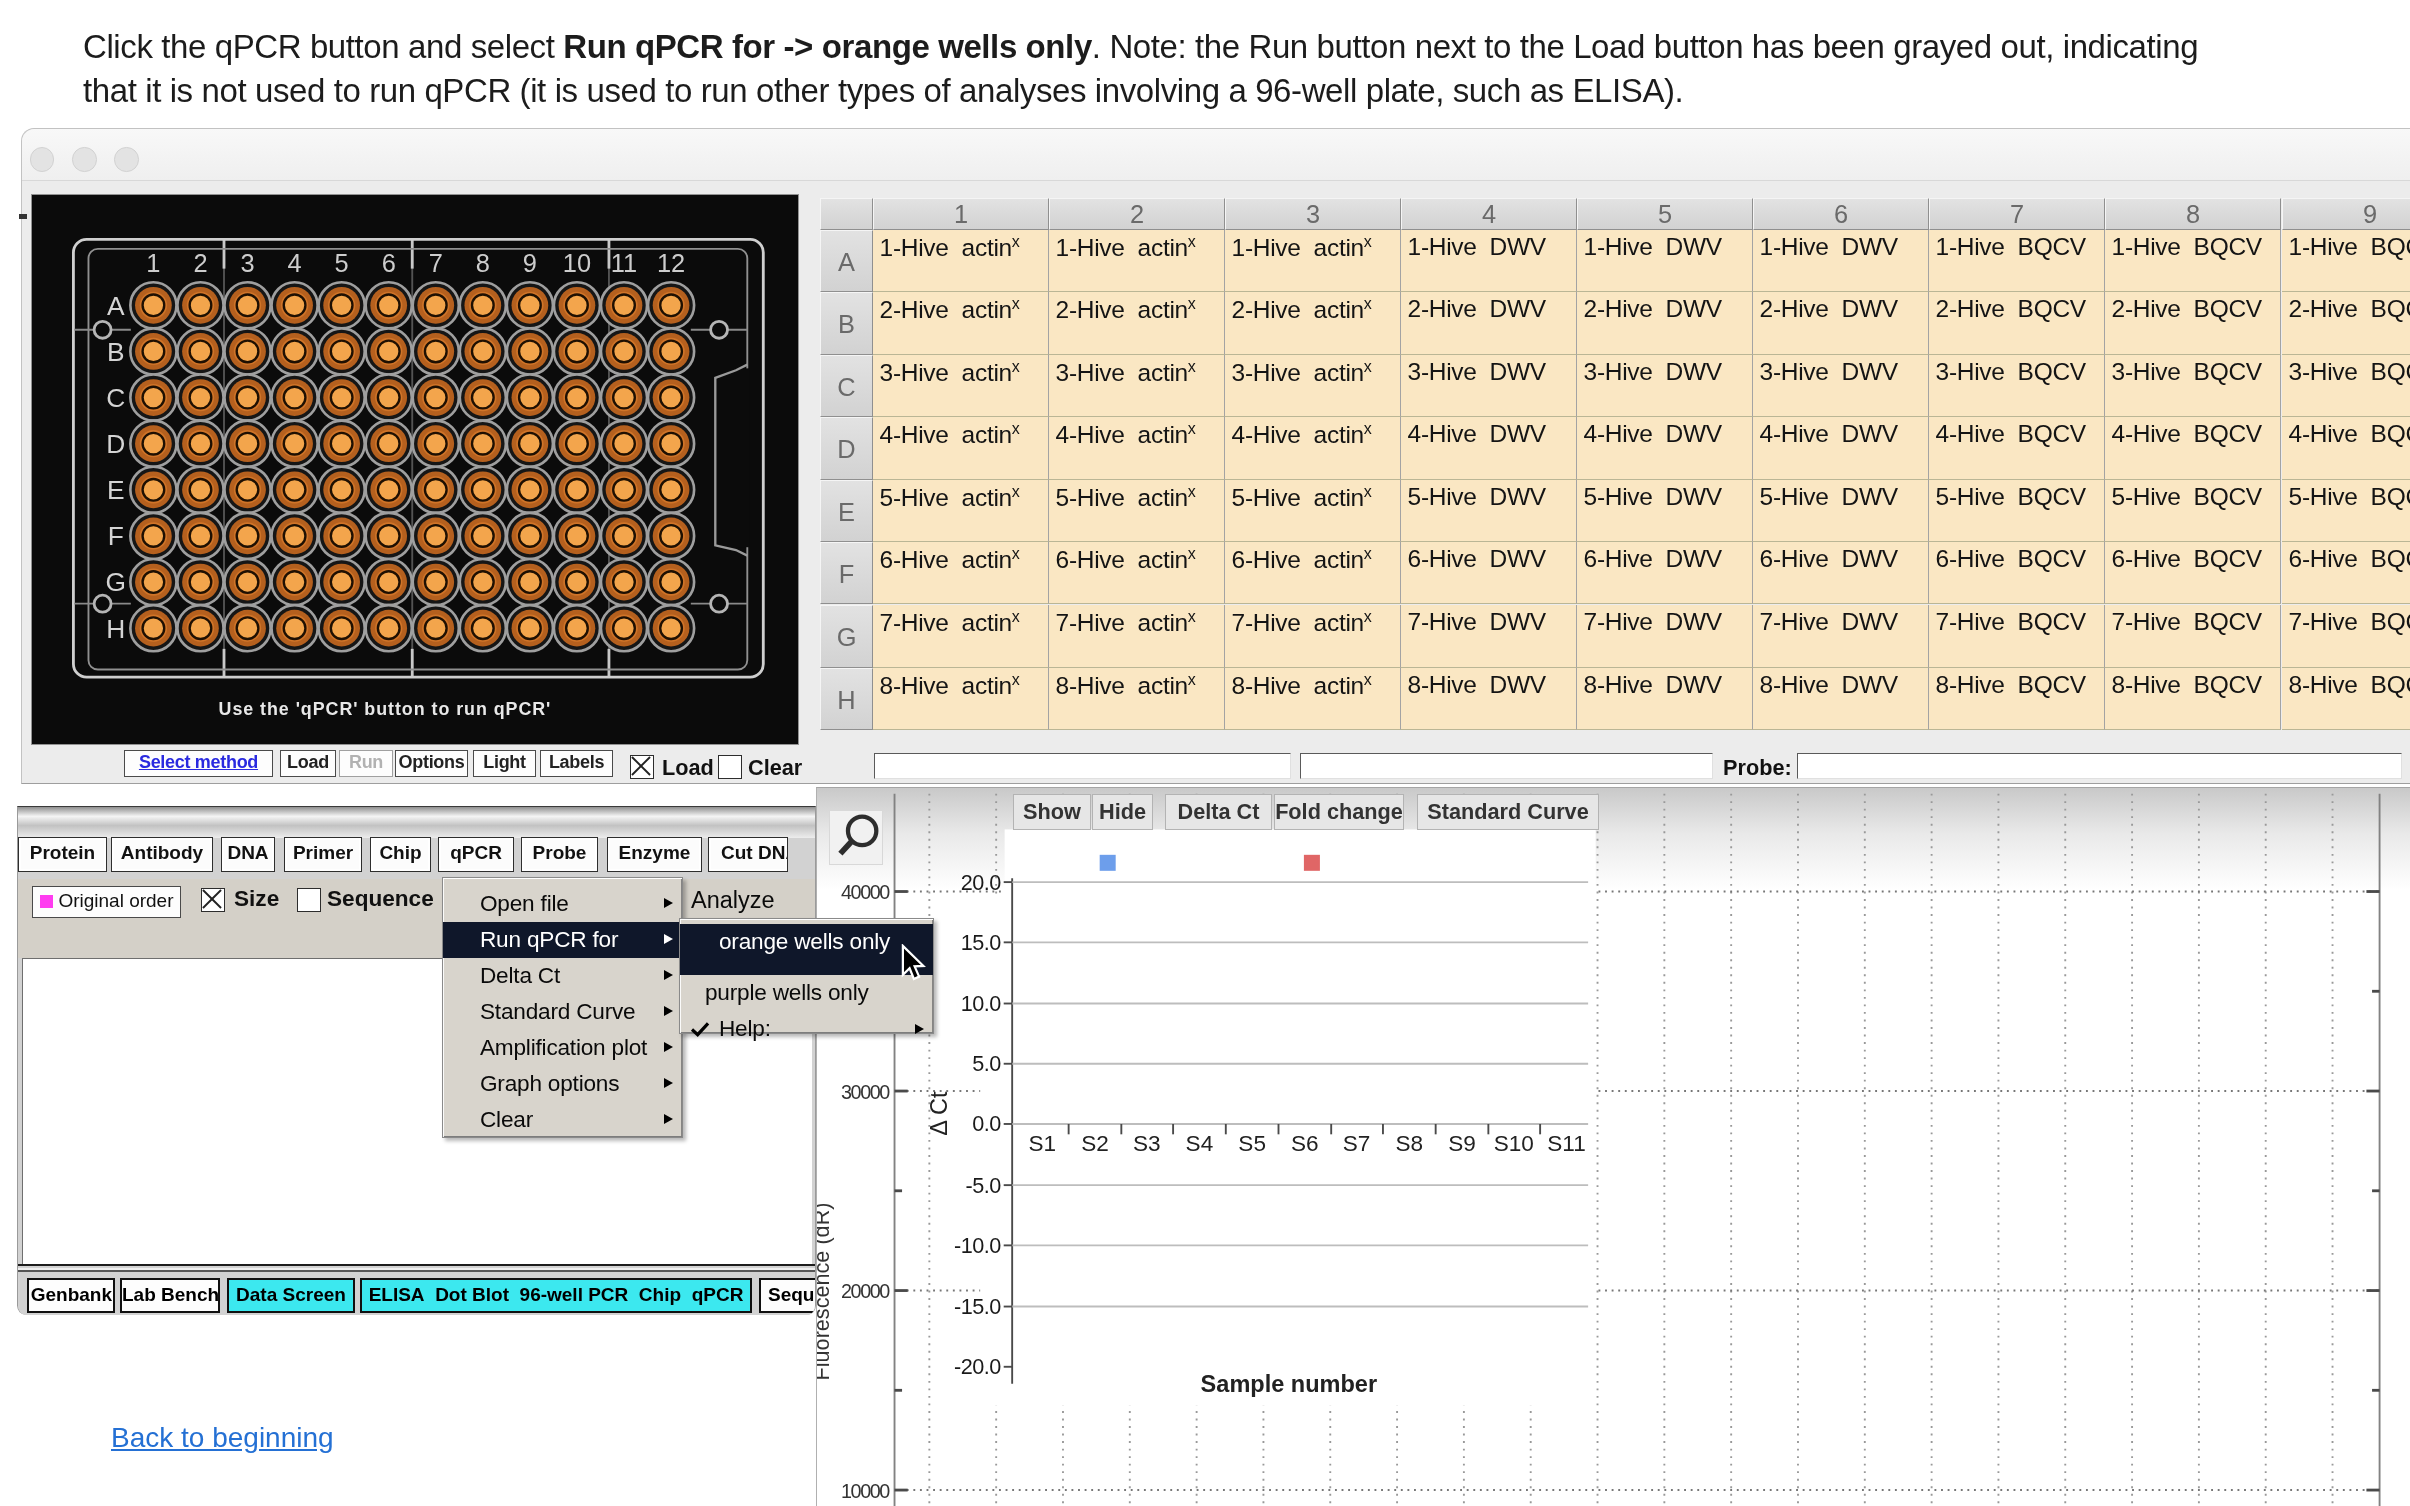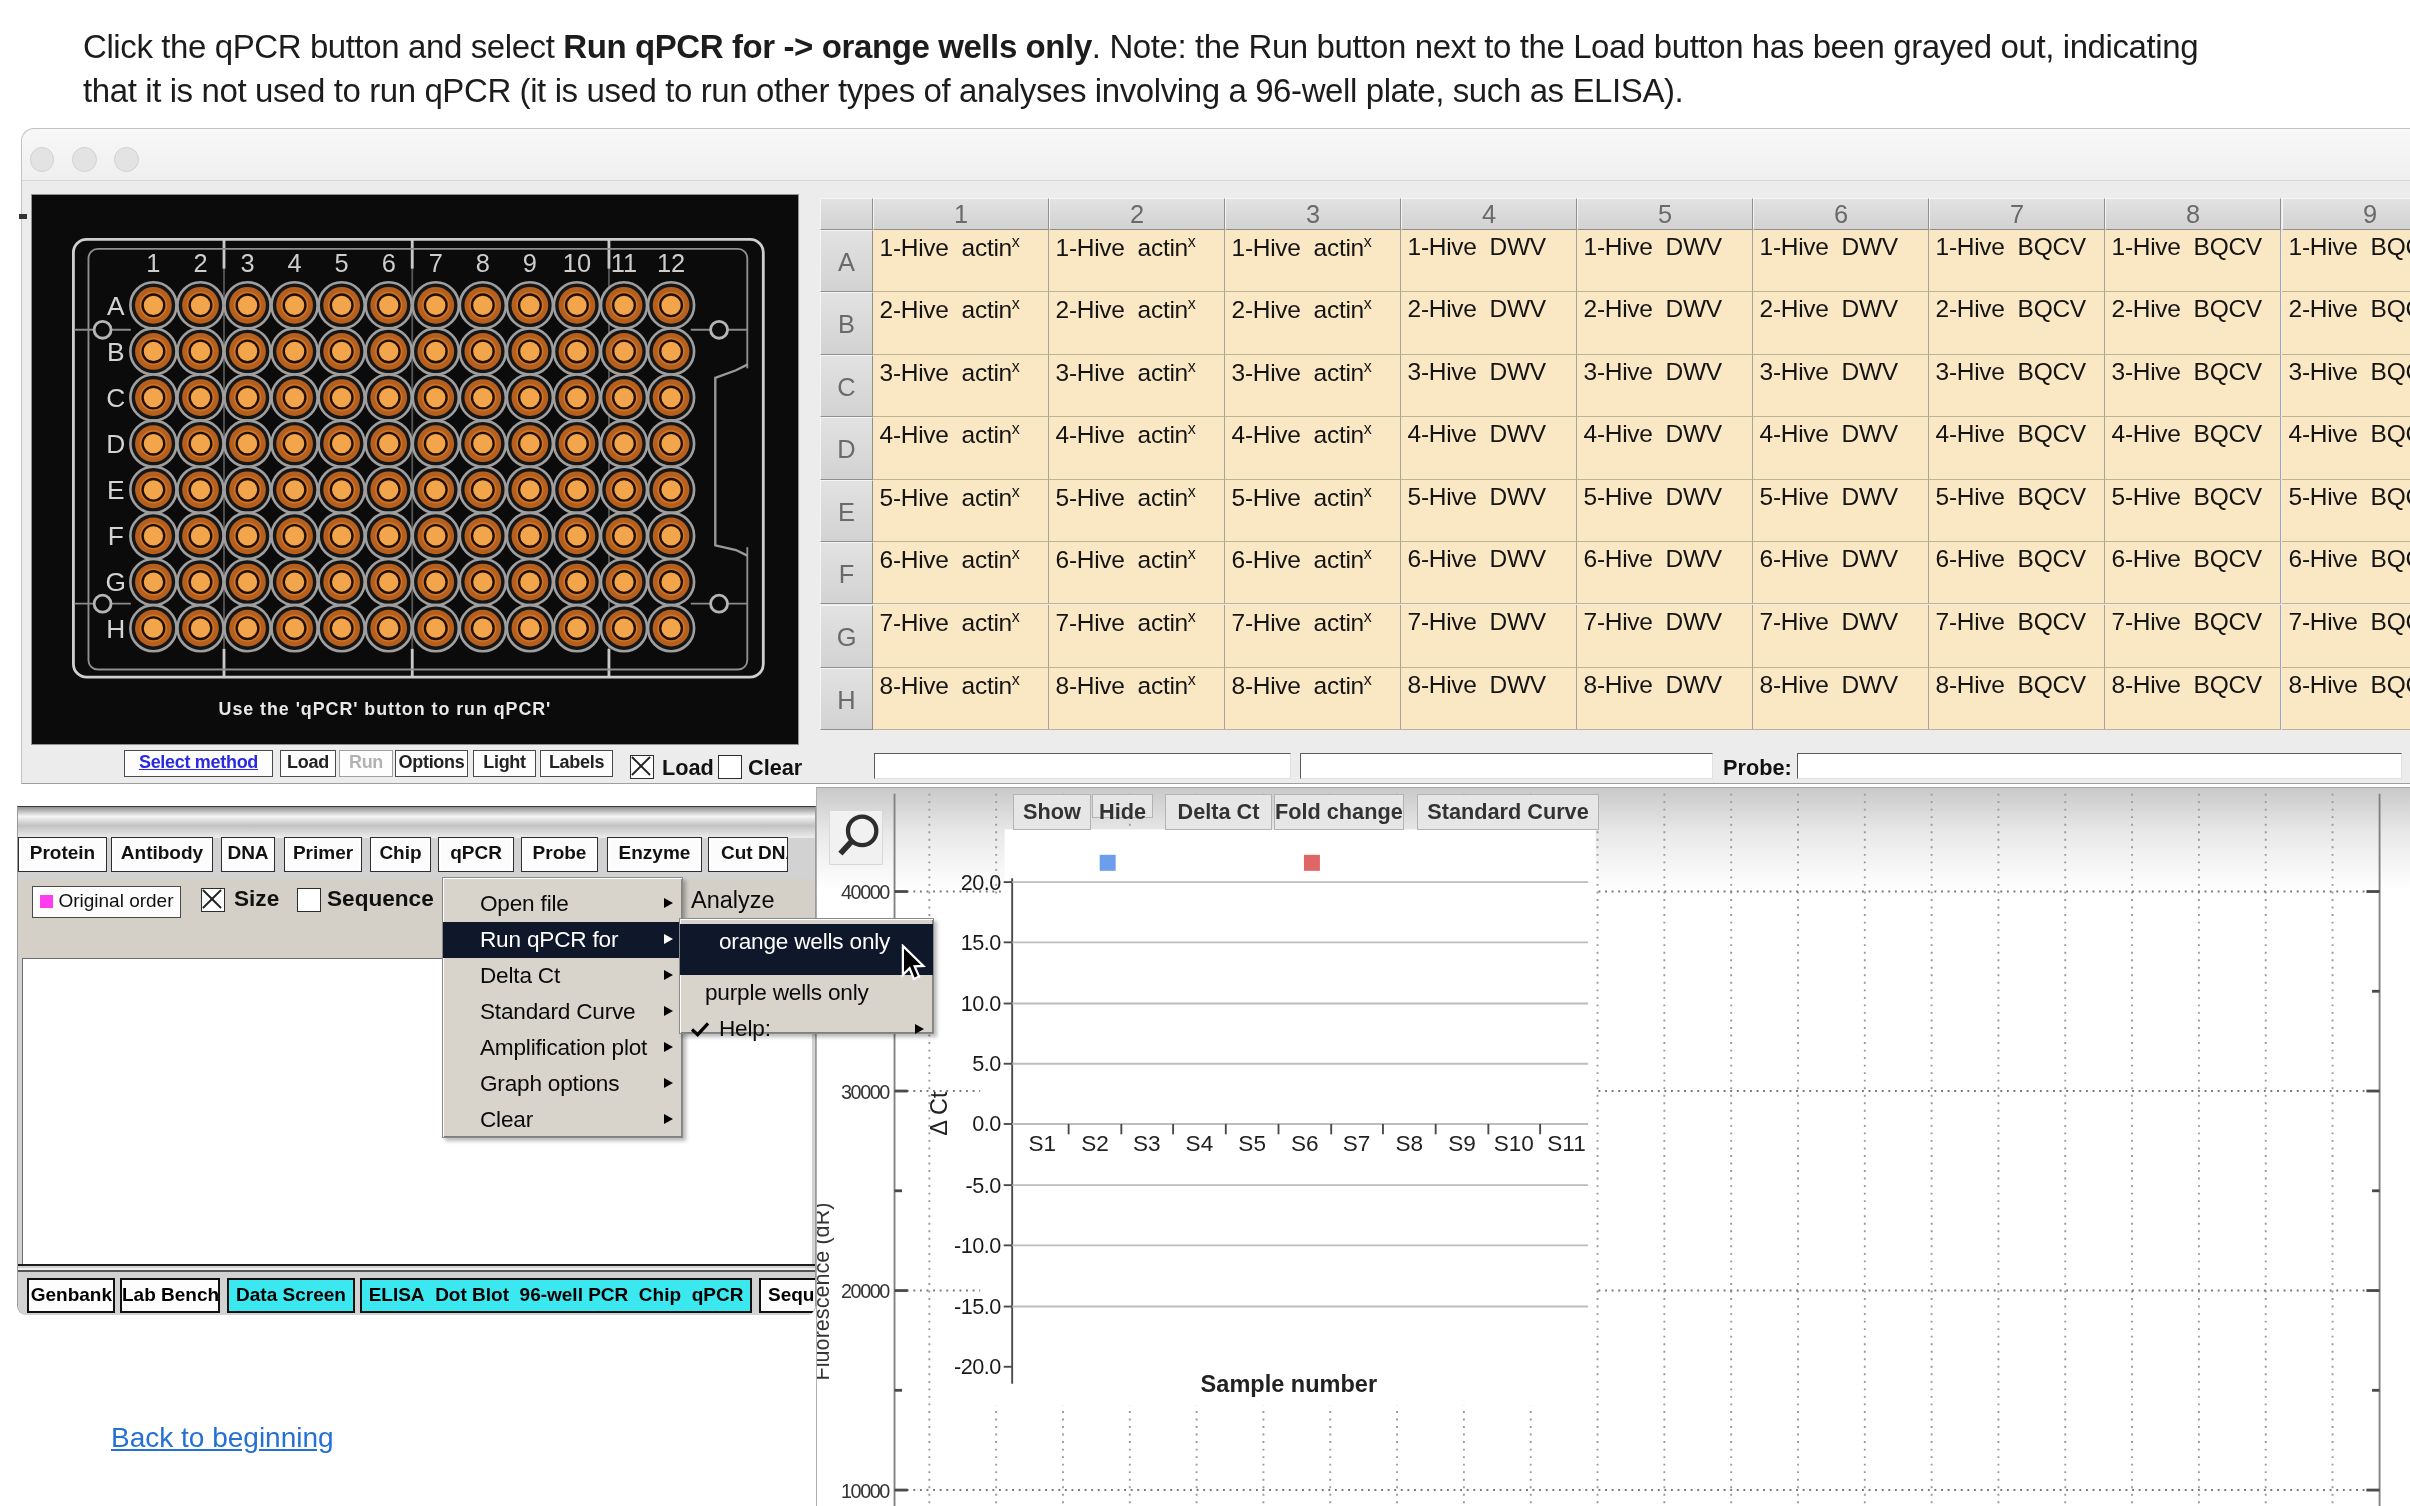--- a/index.html
+++ b/index.html
@@ -711,23 +711,23 @@
       <line x1="768" y1="357" x2="768" y2="368" stroke="#4a4a4a" stroke-width="2"></line>
       <text x="138" y="346" font-size="25" fill="#222" text-anchor="middle" transform="rotate(-90 138 346)">Δ Ct</text>
       <text x="501" y="642" font-size="25" font-weight="700" fill="#222" text-anchor="middle">Sample number</text>
       <text x="12" y="535" font-size="23" fill="#333" text-anchor="middle" transform="rotate(-90 12 535)">Fluorescence (dR)</text>
     </svg>
     <div class="abs" style="left:12.2px;top:21.7px;width:54px;height:55px;background:#f1f1f1;border:0.9px solid #d8d8d8;"><svg width="52" height="53" viewBox="0 0 55 56">
         <circle cx="34" cy="21" r="15" fill="none" stroke="#2d2d2d" stroke-width="4.5"></circle>
         <line x1="23" y1="32" x2="11" y2="45" stroke="#2d2d2d" stroke-width="6"></line>
       </svg></div>
     <div class="abs" style="left:196px;top:5.6px;width:78px;height:36px;background:#e6e6e6;border:0.9px solid #b3b3b3;font-size:21.7px;font-weight:700;color:#333;text-align:center;line-height:34px;">Show</div>
-    <div class="abs" style="left:275px;top:5.6px;width:61px;height:24px;background:#e6e6e6;border:0.9px solid #b3b3b3;font-size:21.7px;font-weight:700;color:#333;text-align:center;line-height:34px;">Hide</div>
+    <div class="abs" style="left:275px;top:5.6px;width:61px;height:36px;background:#e6e6e6;border:0.9px solid #b3b3b3;font-size:21.7px;font-weight:700;color:#333;text-align:center;line-height:34px;">Hide</div>
     <div class="abs" style="left:348px;top:5.6px;width:107px;height:36px;background:#e6e6e6;border:0.9px solid #b3b3b3;font-size:21.7px;font-weight:700;color:#333;text-align:center;line-height:34px;">Delta Ct</div>
-    <div class="abs" style="left:457px;top:5.6px;width:130px;height:36px;background:#e6e6e6;border:0.9px solid #b3b3b3;font-size:21.7px;font-weight:700;color:#333;line-height:34px;">Fold change</div>
+    <div class="abs" style="left:457px;top:5.6px;width:130px;height:36px;background:#e6e6e6;border:0.9px solid #b3b3b3;font-size:21.7px;font-weight:700;color:#333;text-align:center;line-height:34px;">Fold change</div>
     <div class="abs" style="left:600px;top:5.6px;width:182px;height:36px;background:#e6e6e6;border:0.9px solid #b3b3b3;font-size:21.7px;font-weight:700;color:#333;text-align:center;line-height:34px;">Standard Curve</div>
   </div>
 <div class="abs" style="left:691px;top:887px;font-size:23.5px;color:#0a0a0a;">Analyze</div>
 <div class="menu" style="left:442px;top:877px;width:241px;height:261px;padding-top:7.5px;">
     <div class="mi">Open file<span class="arr"></span></div>
     <div class="mi mhl">Run qPCR for<span class="arr"></span></div>
     <div class="mi">Delta Ct<span class="arr"></span></div>
     <div class="mi">Standard Curve<span class="arr"></span></div>
     <div class="mi">Amplification plot<span class="arr"></span></div>
     <div class="mi">Graph options<span class="arr"></span></div>

